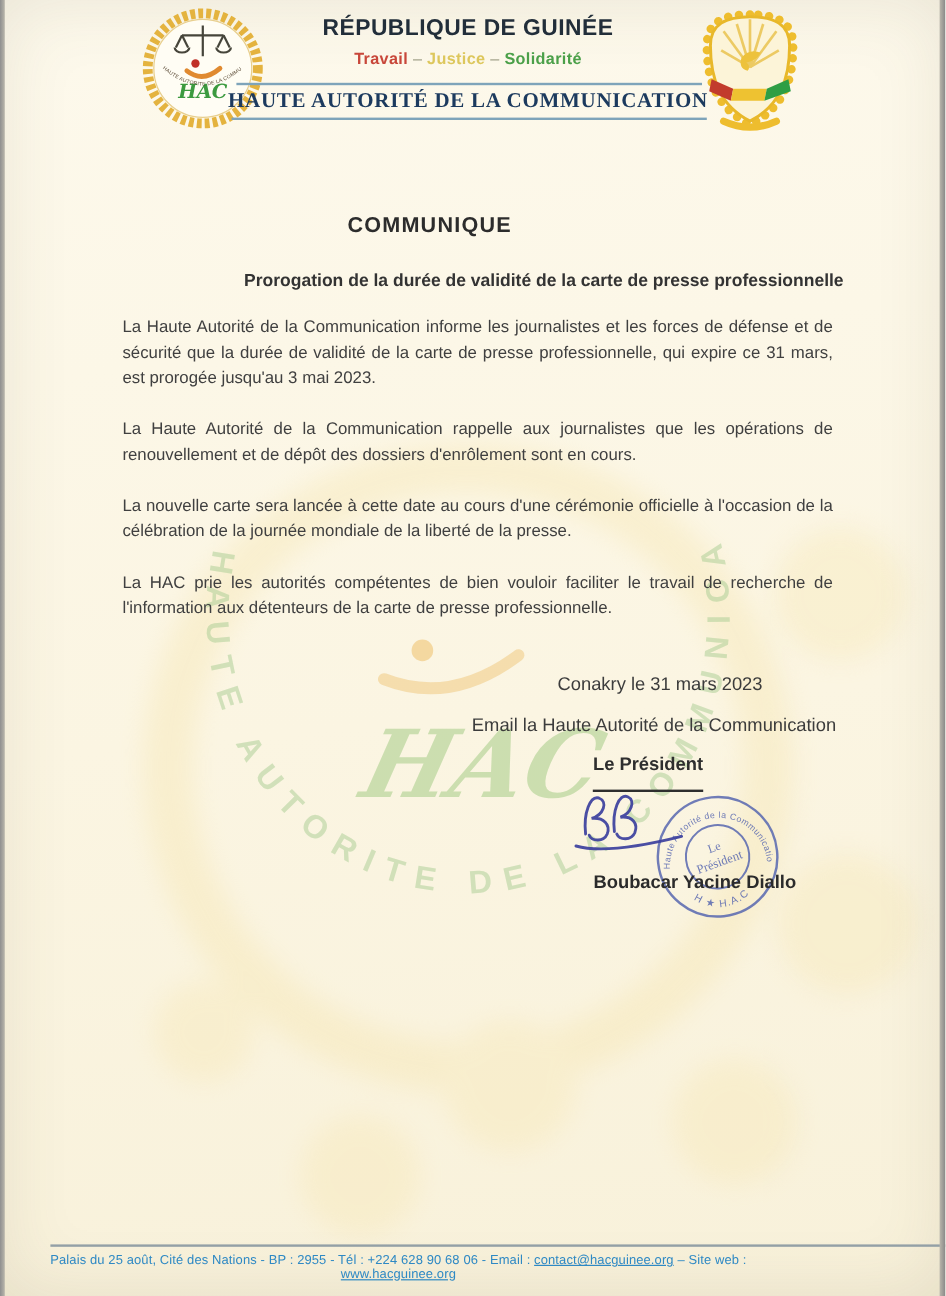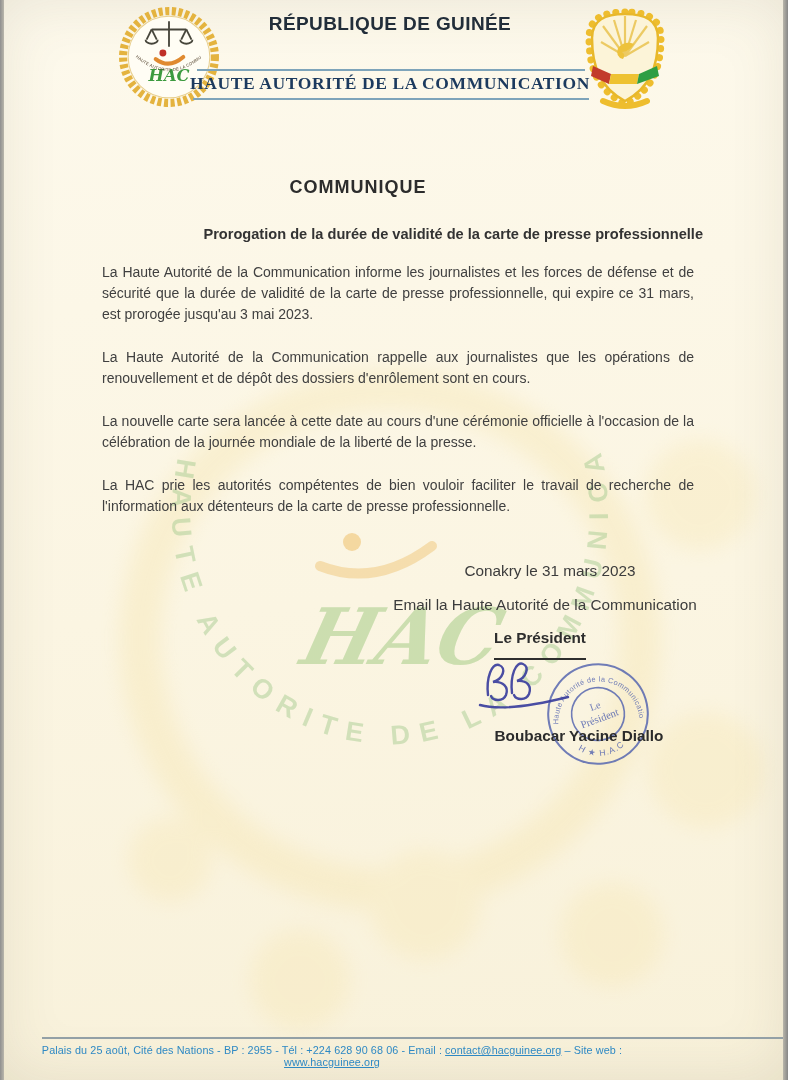--- a/index.html
+++ b/index.html
@@ -145,20 +145,23 @@
       <line x1="52" y1="52" x2="76" y2="38"></line>
     </g>
     <path d="M 45,44 q 7,-8 16,-4 q -4,7 -12,8 q 4,3 1,7 q -8,-2 -5,-11 Z" fill="#edc23c"></path>
     <polygon points="20,62 38,70 36,80 18,72" fill="#c23b2c"></polygon>
     <polygon points="38,70 66,70 64,80 36,80" fill="#eec231"></polygon>
     <polygon points="66,70 84,62 86,72 64,80" fill="#2f9e44"></polygon>
     <path d="M 30,97 Q 52,107 74,97" stroke="#eebd2e" stroke-width="6" fill="none" stroke-linecap="round"></path>
   </svg>
 
   <div class="republic-title">RÉPUBLIQUE DE GUINÉE</div>
+  <div class="motto">
+    <span class="m-travail">Travail</span><span class="sep">–</span><span class="m-justice">Justice</span><span class="sep">–</span><span class="m-solidarite">Solidarité</span>
+  </div>
   <div class="rule top"></div>
   <div class="authority-title">HAUTE AUTORITÉ DE LA COMMUNICATION</div>
   <div class="rule bottom"></div>
 
   <div class="doc-title">COMMUNIQUE</div>
   <div class="subject">Prorogation de la durée de validité de la carte de presse professionnelle</div>
 
   <div class="body-text">
     <p>La Haute Autorité de la Communication informe les journalistes et les forces de défense et de sécurité que la durée de validité de la carte de presse professionnelle, qui expire ce 31 mars, est prorogée jusqu'au 3 mai 2023.</p>
     <p>La Haute Autorité de la Communication rappelle aux journalistes que les opérations de renouvellement et de dépôt des dossiers d'enrôlement sont en cours.</p>

